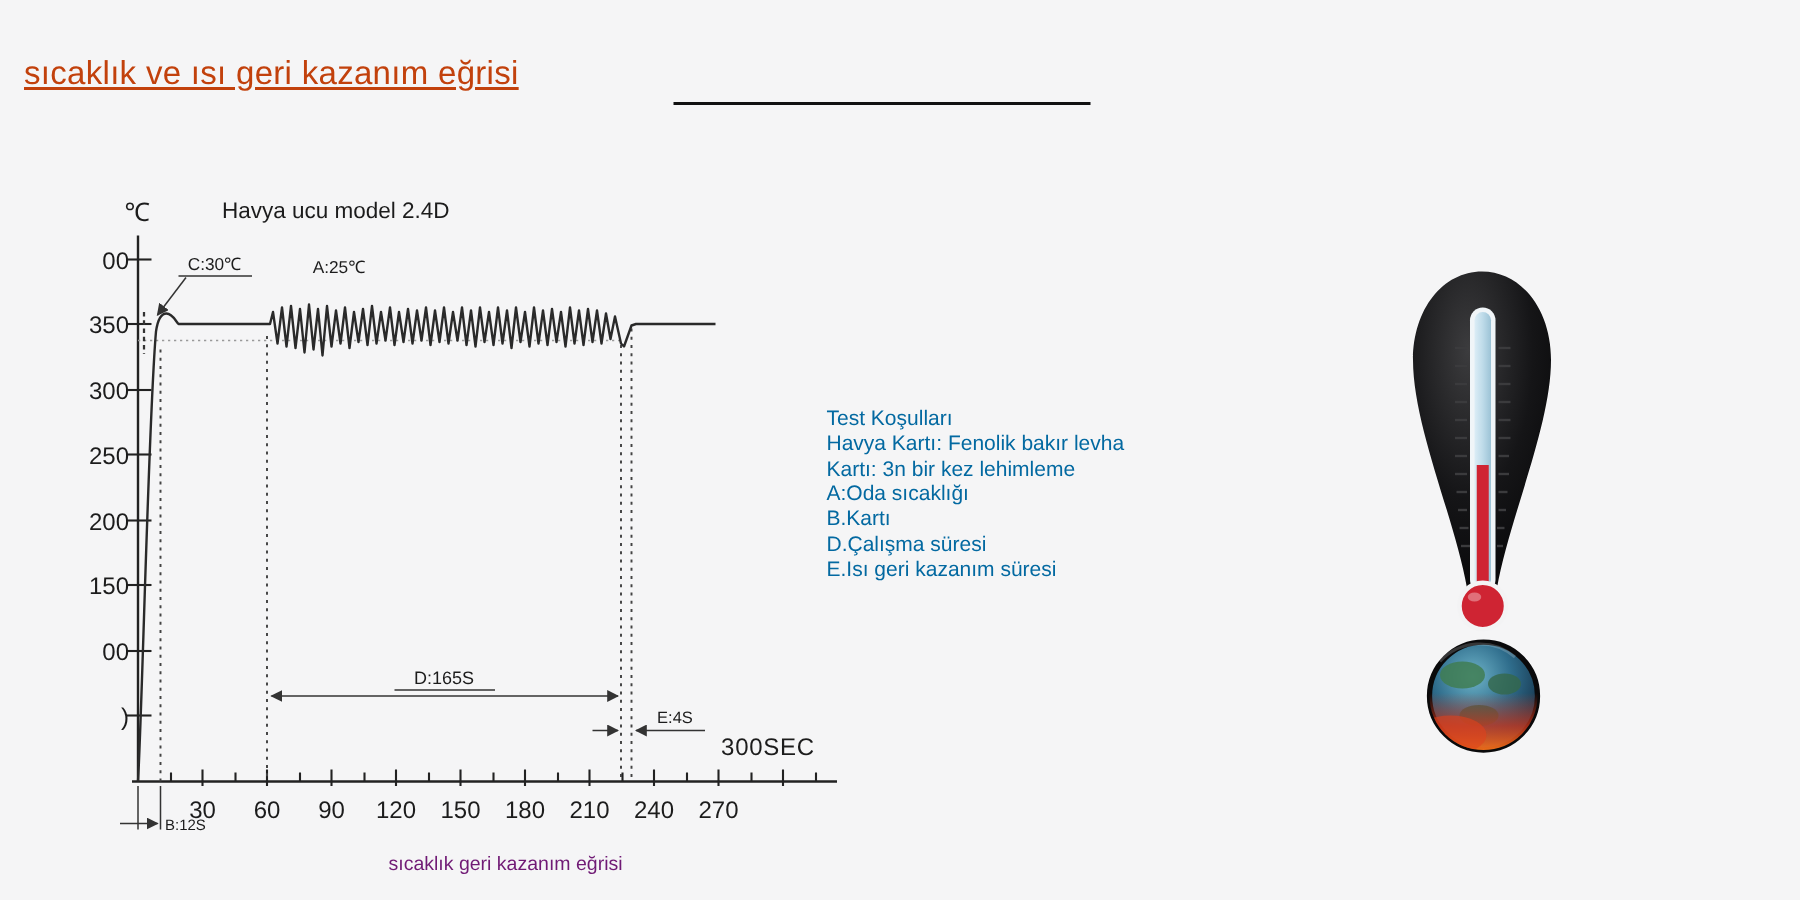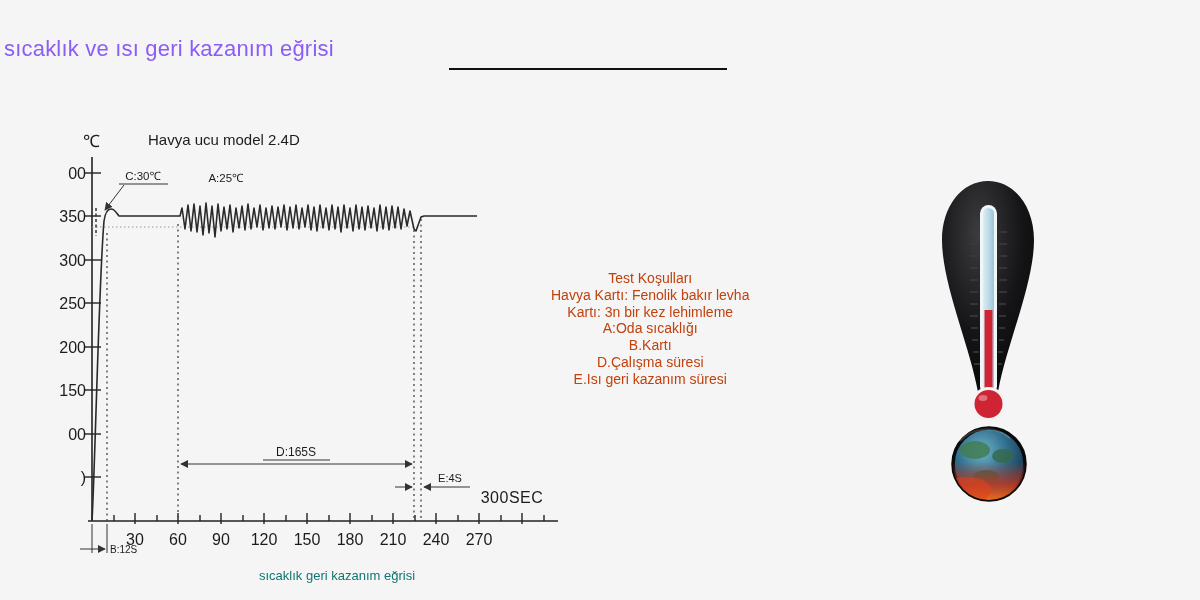--- a/index.html
+++ b/index.html
@@ -3,34 +3,34 @@
 <meta charset="utf-8">
 <style>
   html,body{margin:0;padding:0;}
   body{
     width:1200px;height:600px;position:relative;overflow:hidden;
     background:#f5f5f6;
     font-family:"Liberation Sans", sans-serif;
     color:#1a1a1a;
   }
   .page-title{
-    position:absolute;left:4px;top:36px;
-    font-size:22px;letter-spacing:.2px;color:#8b5cf6;
+    position:absolute;left:16px;top:36px;
+    font-size:22px;letter-spacing:.2px;color:#c2410c;text-decoration:underline;
   }
   .title-underline{
     position:absolute;left:449px;top:68px;width:278px;height:2px;background:#111;
   }
   .chart-svg{position:absolute;left:30px;top:100px;}
   .conditions{
     position:absolute;left:551px;top:270px;
-    font-size:14px;line-height:16.8px;color:#c2410c;text-align:center;
+    font-size:14px;line-height:16.8px;color:#0369a1;
   }
   .footer-caption{
     position:absolute;left:259px;top:568px;
-    font-size:13px;color:#0f766e;
+    font-size:13px;color:#701a75;
   }
   .thermo-svg{position:absolute;left:920px;top:150px;}
   svg text{fill:#1c1c1c;}
 </style>
 </head>
 <body>
 
 <div class="page-title">sıcaklık ve ısı geri kazanım eğrisi</div>
 <div class="title-underline"></div>
 

